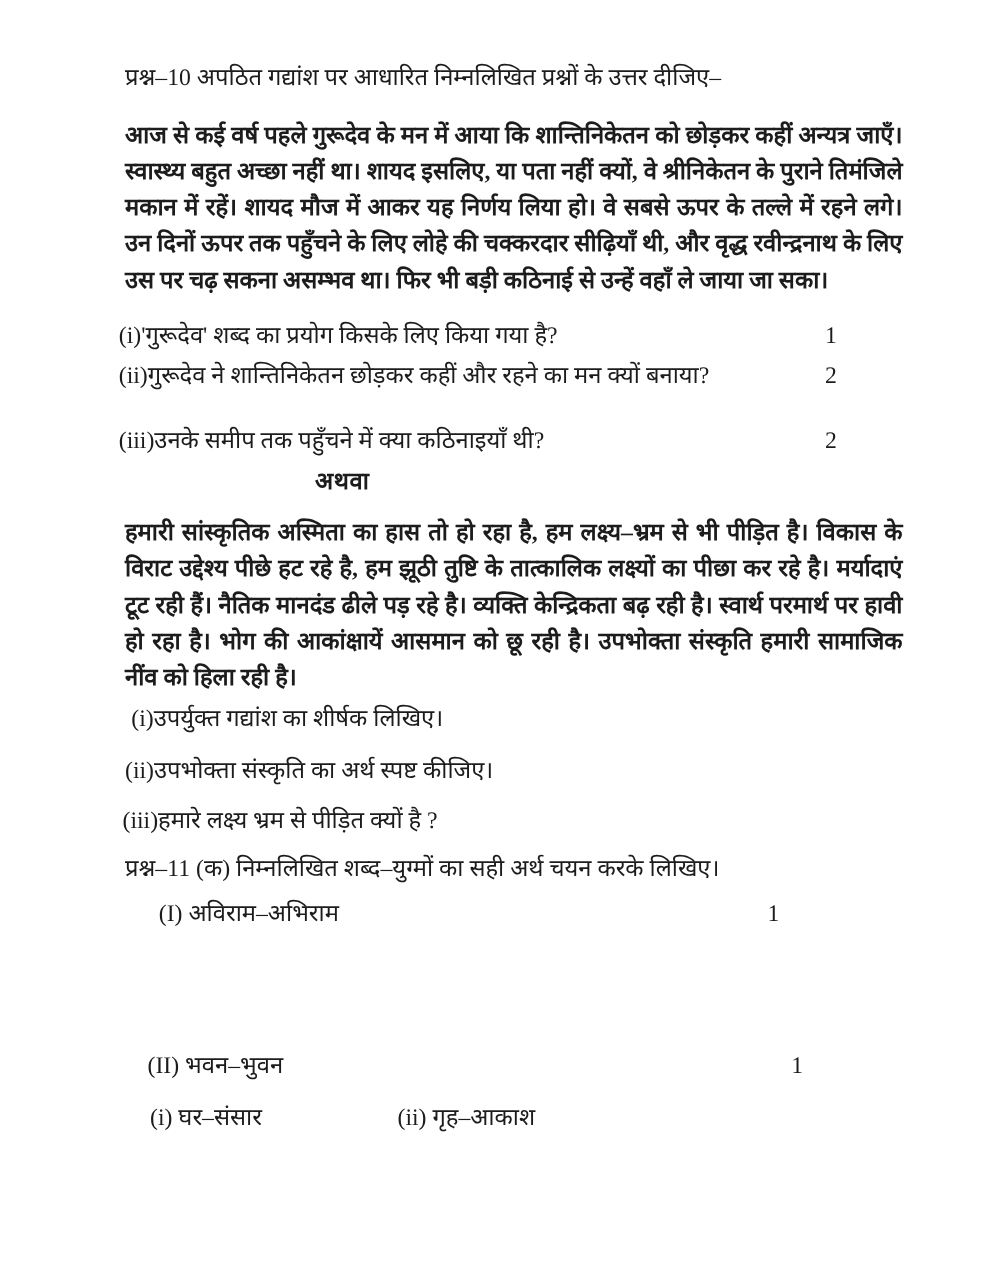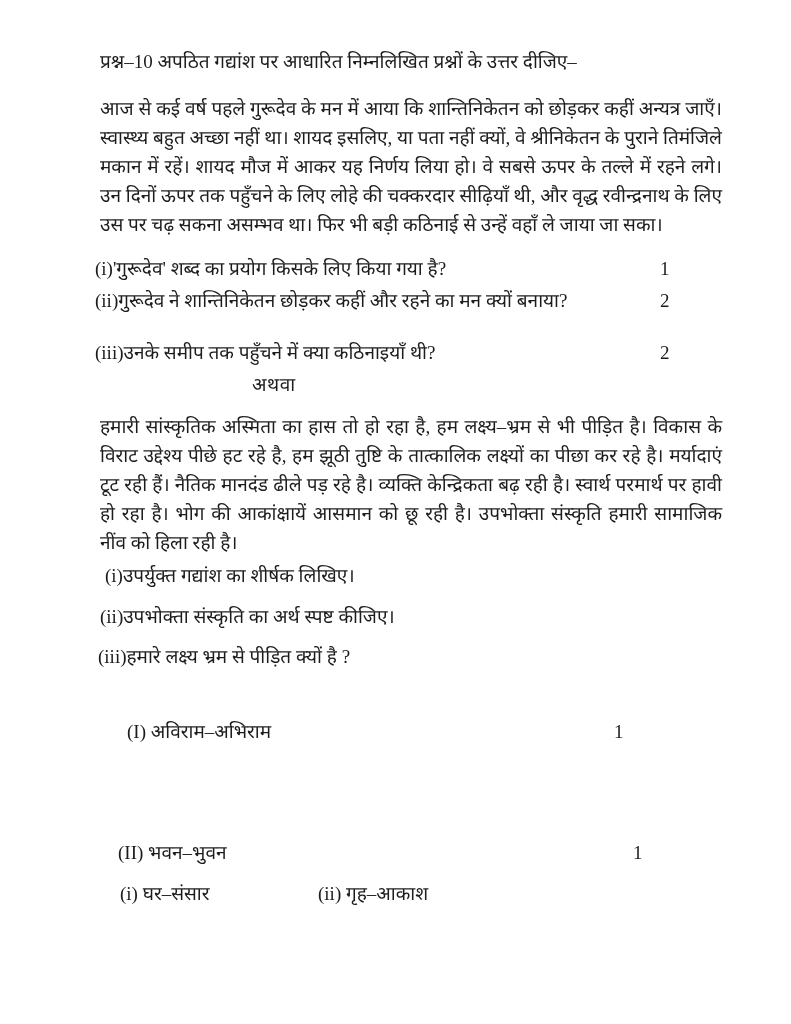--- a/index.html
+++ b/index.html
@@ -16,36 +16,37 @@
     color: #1c1c1c;
     font-size: 19px;
     overflow: hidden;
     margin-left: 10px;
   }
   .abs { position: absolute; left: 90px; }
   .para {
     width: 622px;
     line-height: 29px;
     text-align: justify;
+    font-weight: bold;
   }
   .qline {
     width: 622px;
     line-height: 26px;
   }
   .qline .marks {
     position: absolute;
     top: 0;
   }
   .row {
     width: 622px;
     height: 26px;
   }
   .row span { position: absolute; top: 0; white-space: nowrap; }
   .heading { white-space: nowrap; }
-  .or-label { font-weight: normal; letter-spacing: 0.5px; }
+  .or-label { font-weight: bold; letter-spacing: 0.5px; }
 </style>
 </head>
 <body>
 
 <div class="page">
 
   <div class="abs heading" style="top:48px">प्रश्न–10 अपठित गद्यांश पर आधारित निम्नलिखित प्रश्नों के उत्तर दीजिए–</div>
 
   <div class="abs para" style="top:94px">आज से कई वर्ष पहले गुरूदेव के मन में आया कि शान्तिनिकेतन को छोड़कर कहीं अन्यत्र जाएँ।स्वास्थ्य बहुत अच्छा नहीं था। शायद इसलिए, या पता नहीं क्यों, वे श्रीनिकेतन के पुराने तिमंजिले मकान में रहें। शायद मौज में आकर यह निर्णय लिया हो। वे सबसे ऊपर के तल्ले में रहने लगे। उन दिनों ऊपर तक पहुँचने के लिए लोहे की चक्करदार सीढ़ियाँ थी, और वृद्ध रवीन्द्रनाथ के लिए उस पर चढ़ सकना असम्भव था। फिर भी बड़ी कठिनाई से उन्हें वहाँ ले जाया जा सका।</div>
 
@@ -73,20 +74,21 @@
   </div>
 
   <div class="abs qline" style="top:604px">
     <span>(ii)उपभोक्ता संस्कृति का अर्थ स्पष्ट कीजिए।</span>
   </div>
 
   <div class="abs qline" style="top:644px; left:88px">
     <span>(iii)हमारे लक्ष्य भ्रम से पीड़ित क्यों है ?</span>
   </div>
 
+  <div class="abs heading" style="top:681px">प्रश्न–11 (क) निम्नलिखित शब्द–युग्मों का सही अर्थ चयन करके लिखिए।</div>
 
   <div class="abs qline" style="top:719px">
     <span style="padding-left:27px">(I) अविराम–अभिराम</span>
     <span class="marks" style="left:514px">1</span>
   </div>
 
   <div class="abs row" style="top:760px">
   </div>
 
   <div class="abs row" style="top:801px">

